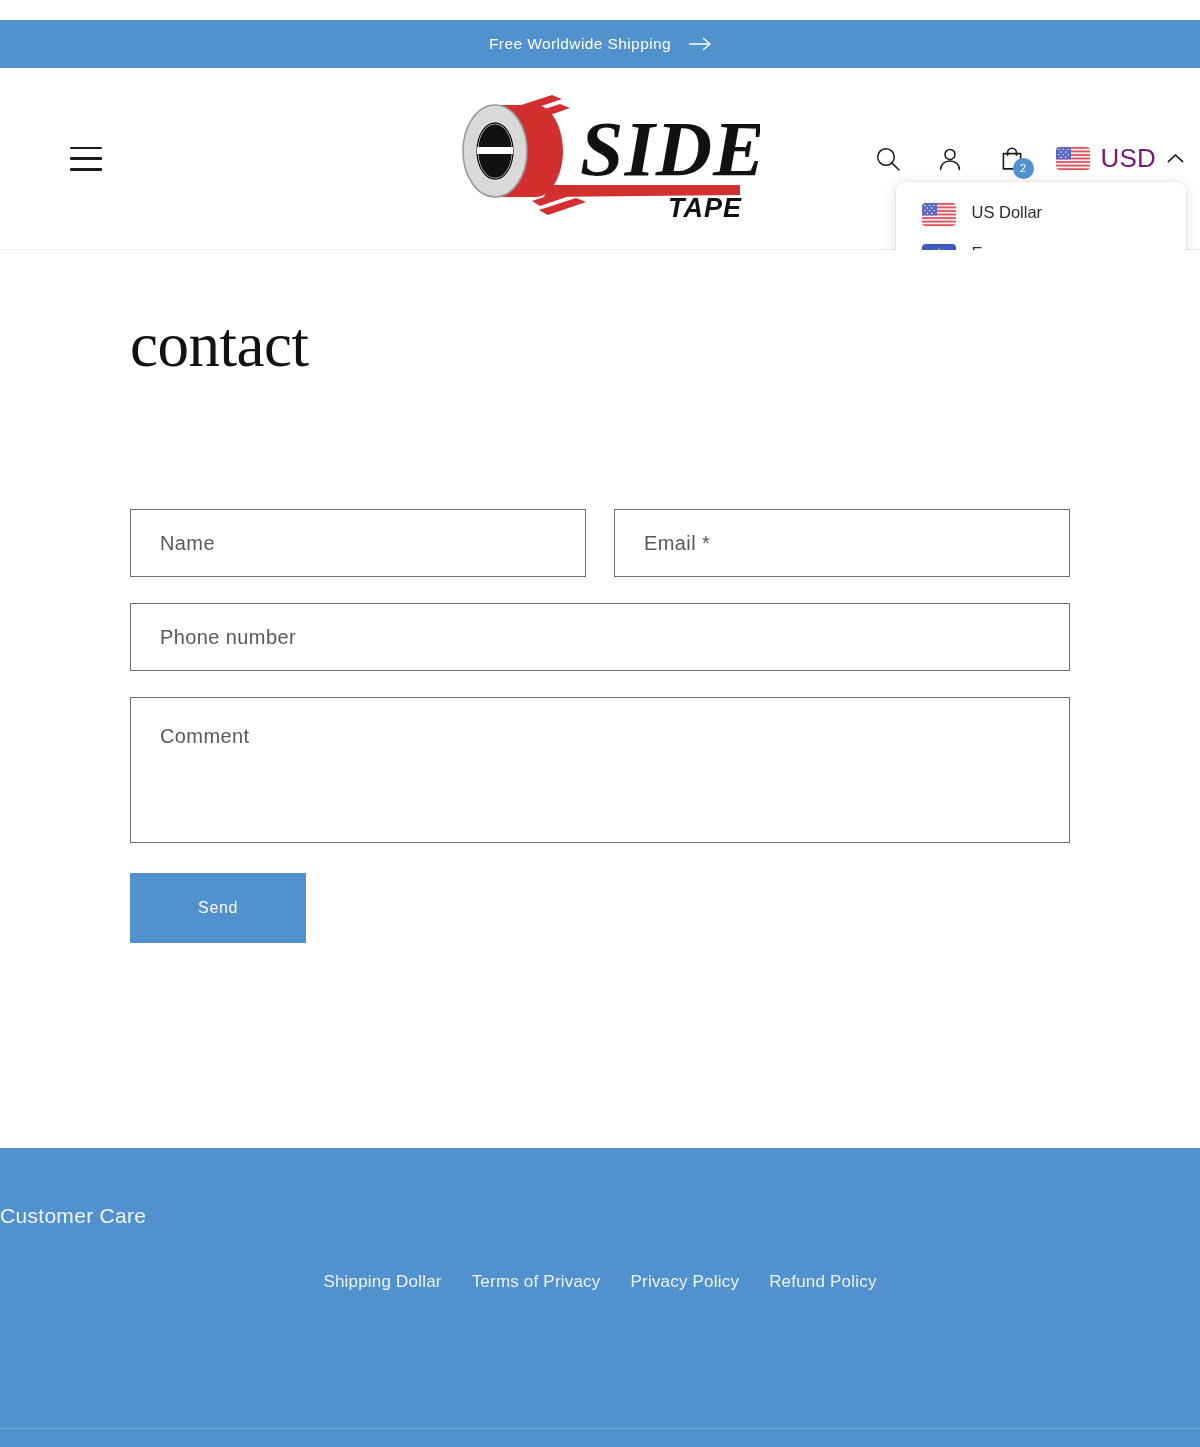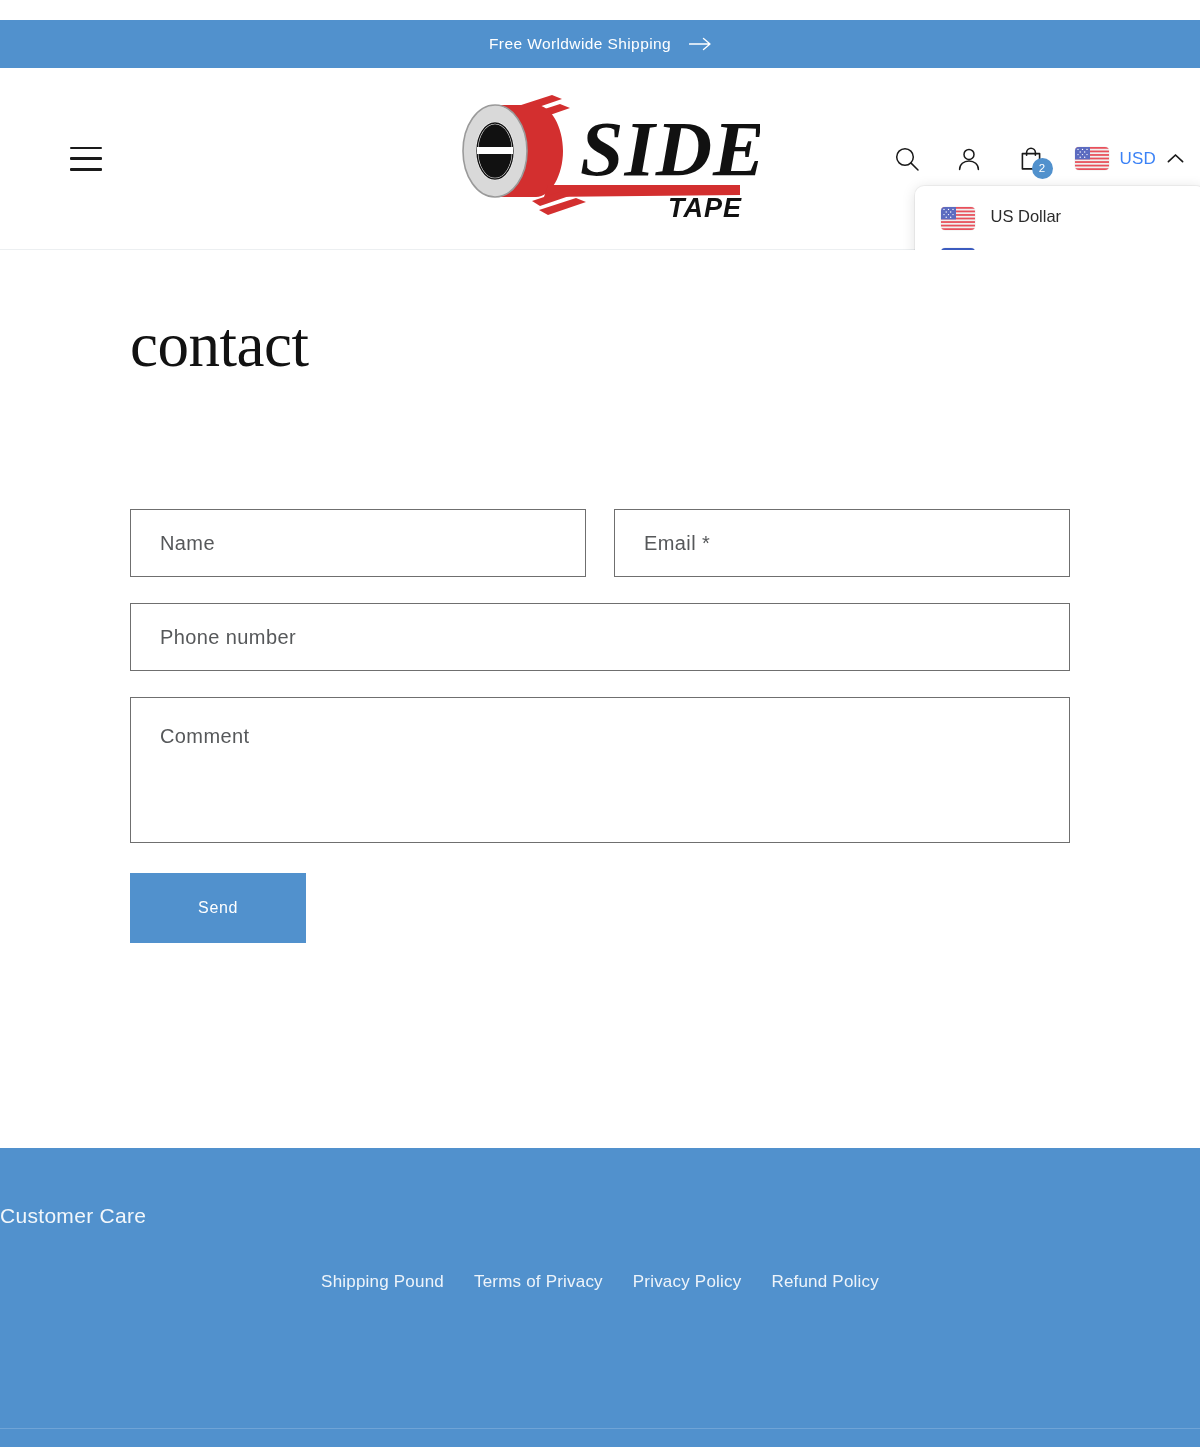--- a/index.html
+++ b/index.html
@@ -72,21 +72,21 @@
     box-shadow: 0 0 0 .5px rgba(0,0,0,.07);
   }
   .flag svg { display: block; width: 100%; height: 100%; }
 
   .currency-wrap { position: relative; display: flex; align-items: center; }
   .currency-btn {
     display: flex; align-items: center; gap: 11px;
     background: none; border: 0; cursor: pointer; padding: 4px 2px 4px 4px;
   }
   .currency-code {
-    font-size: 17px; color: #3b82f6; letter-spacing: .2px;
+    font-size: 26px; color: #701a75; letter-spacing: .2px;
     font-family: "Liberation Sans", sans-serif;
   }
   .chev { width: 17px; height: 11px; display: block; }
 
   .currency-menu {
     position: absolute; left: -156px; top: 43px;
     width: 290px;
     background: #fff;
     border-radius: 9px;
     box-shadow: 0 2px 14px rgba(0,0,0,.13), 0 0 0 1px rgba(0,0,0,.045);
@@ -409,19 +409,19 @@
     </div>
 
     <button class="btn-send" type="submit">Send</button>
 
   </form>
 </div>
 
 <div class="footer">
   <h2 class="footer-heading">Customer Care</h2>
   <div class="footer-links">
-    <a class="footer-link" href="#">Shipping Pound</a>
+    <a class="footer-link" href="#">Shipping Dollar</a>
     <a class="footer-link" href="#">Terms of Privacy</a>
     <a class="footer-link" href="#">Privacy Policy</a>
     <a class="footer-link" href="#">Refund Policy</a>
   </div>
   <div class="footer-divider"></div>
 </div>
 
 </body></html>

